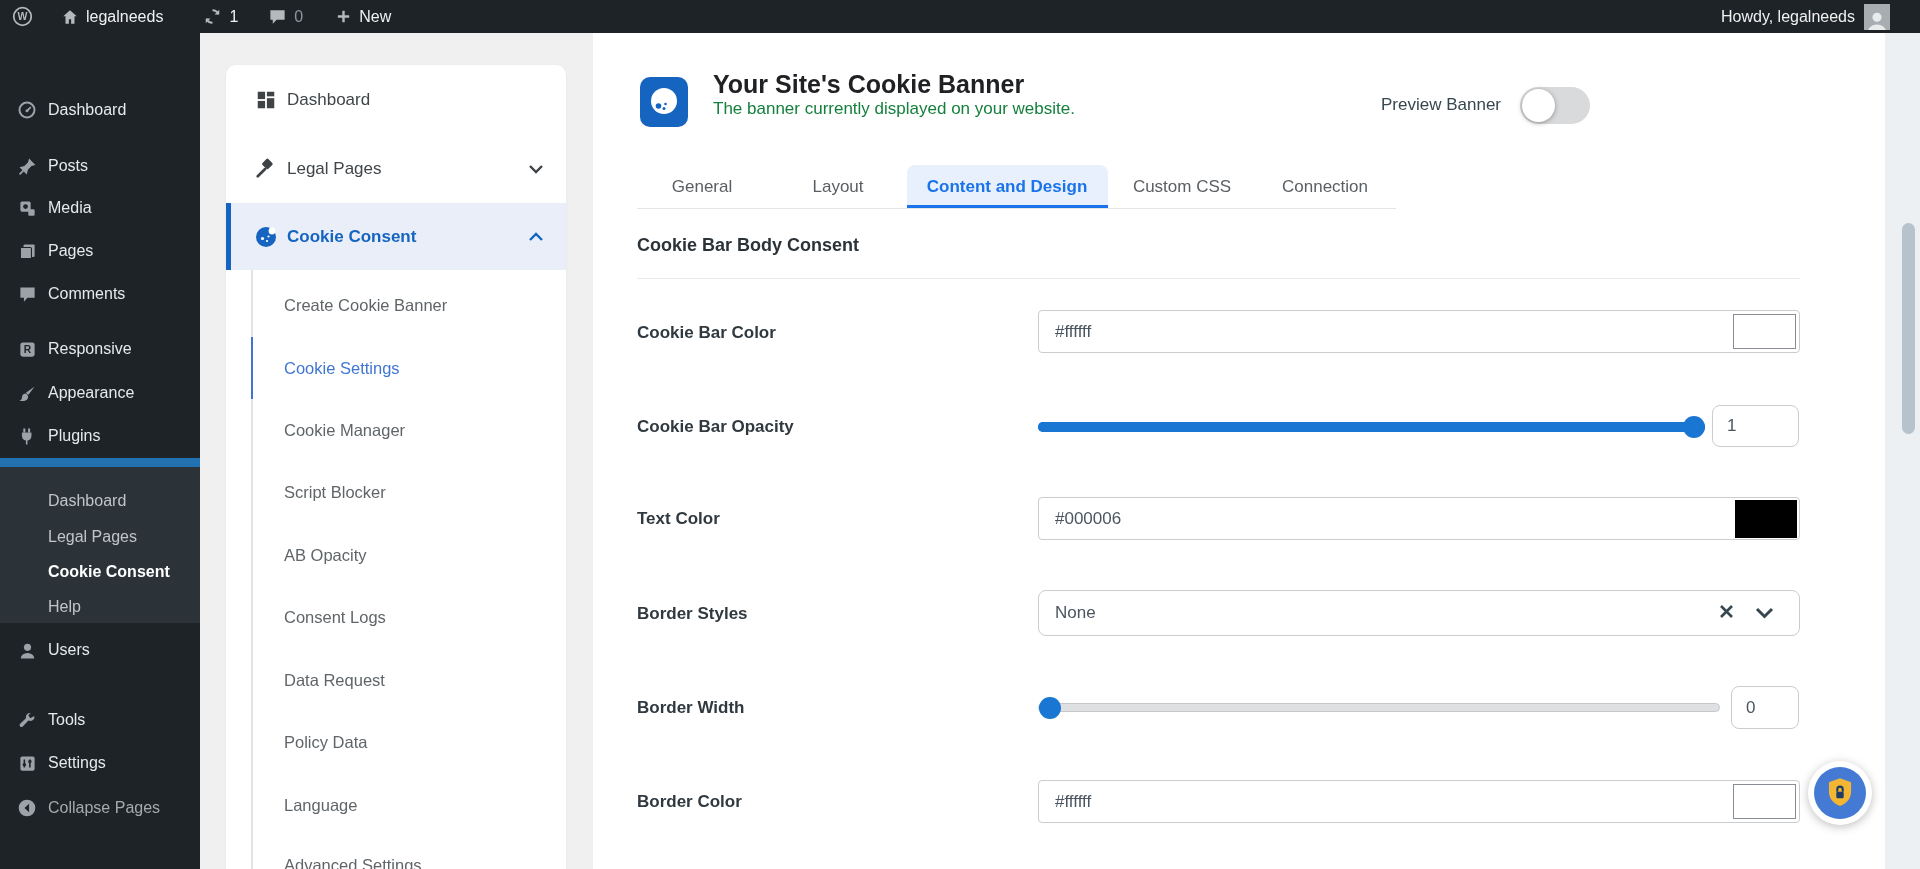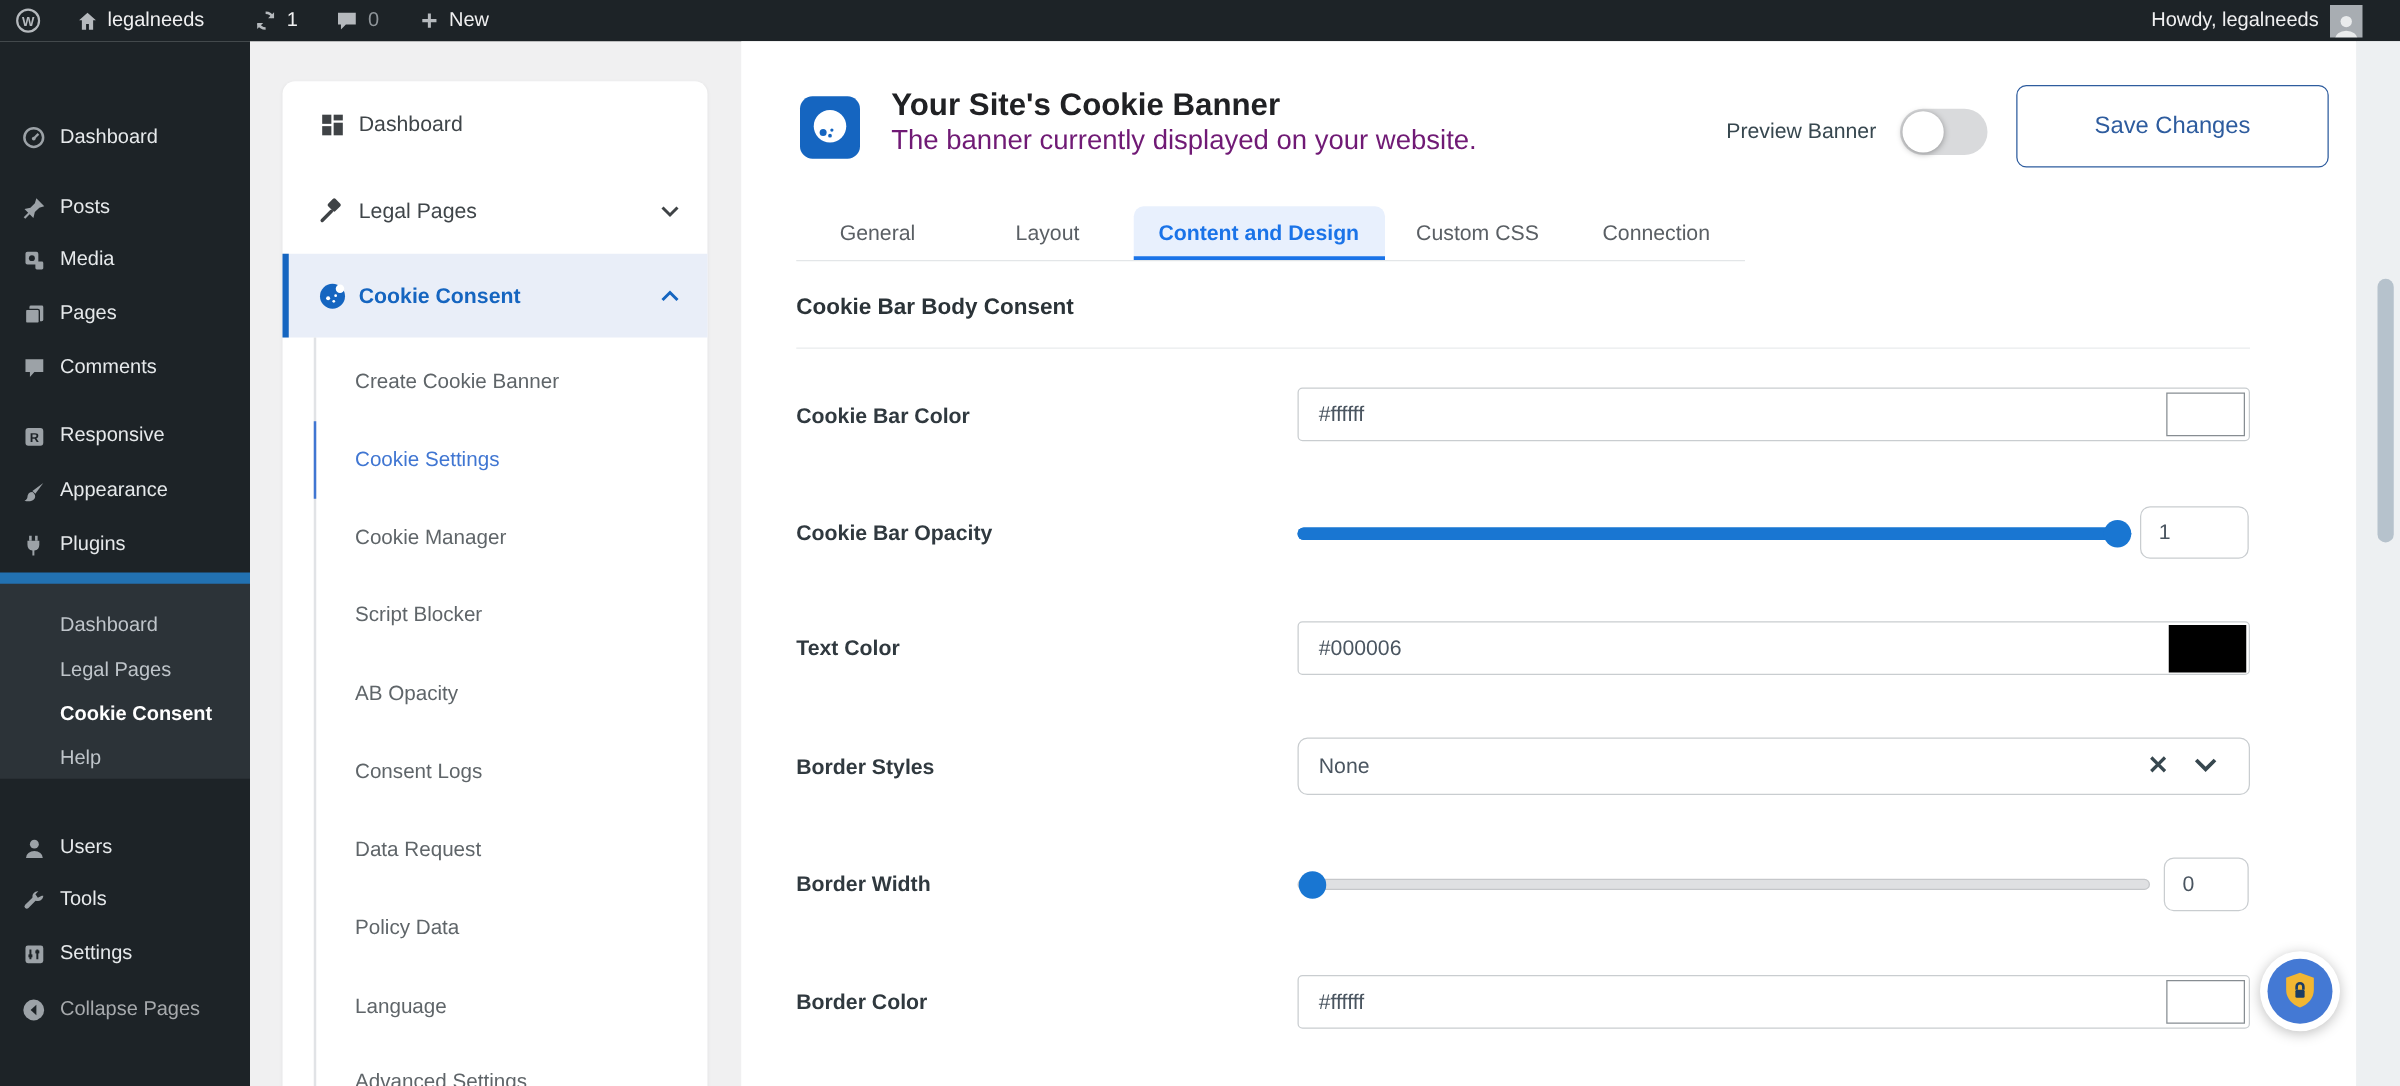--- a/index.html
+++ b/index.html
@@ -49,21 +49,21 @@
   #ps-submenu { position:absolute; left:0; top:205px; width:340px; height:599px;padding-left:43px; }
   #ps-submenu .guide { position:absolute; left:25px; top:0; width:2px; height:599px; background:#e1e3e6; }
   #ps-submenu .guide-active { position:absolute; left:25px; top:67px; width:2px; height:62px; background:#4076d2; }
   .ps-sub { position:absolute; left:58px; font-size:16.5px; color:#5f6569; line-height:20px; cursor:pointer; white-space:nowrap; }
   .ps-sub.active { color:#4076d2; }
 
   
   #main-panel { position:absolute; left:593px; top:33px; width:1292px; height:836px; background:#fff; }
   #cookie-badge { position:absolute; left:47px; top:44px; width:48px; height:50px; background:#1565c0; border-radius:10px; display:flex; align-items:center; justify-content:center; }
   #page-title { position:absolute; left:120px; top:37px; font-size:25px; font-weight:bold; color:#202124; }
-  #page-subtitle { position:absolute; left:120px; top:66px; font-size:22px; color:#701a75; }
+  #page-subtitle { position:absolute; left:120px; top:66px; font-size:17px; color:#15803d; }
   #preview-label { position:absolute; left:788px; top:62px; font-size:17px; color:#37474f; }
   #preview-toggle { position:absolute; left:927px; top:54px; width:70px; height:37px; background:#d9dadc; border-radius:19px; cursor:pointer; }
   #preview-toggle .knob { position:absolute; left:2px; top:2px; width:33px; height:33px; background:#fff; border-radius:50%; box-shadow:0 1px 5px rgba(0,0,0,.35); }
   #save-btn { position:absolute; left:1020px; top:35px; width:250px; height:66px; background:#fff; border:1px solid #2e5c9e; border-radius:8px; font-size:19px; color:#2e5c9e; display:flex; align-items:center; justify-content:center; cursor:pointer; font-family:"Liberation Sans", sans-serif; }
 
   
   .tab { position:absolute; top:132px; height:43px; display:flex; align-items:center; transform:translateX(-50%); font-size:17px; color:#5a5f64; cursor:pointer; white-space:nowrap; }
   #tab-pill { position:absolute; left:314px; top:132px; width:201px; height:43px; background:#e8f0fd; border-radius:8px 8px 0 0; }
   #tab-underline { position:absolute; left:314px; top:172px; width:201px; height:3px; background:#1a73e8; }
   #tabs-border { position:absolute; left:44px; top:175px; width:759px; height:1px; background:#e3e6e8; }
@@ -235,21 +235,21 @@
       <span class="wp-arrow"></span>
     </div>
 
     <div id="wp-submenu">
       <div class="wp-sub" style="top:25px">Dashboard</div>
       <div class="wp-sub" style="top:61px">Legal Pages</div>
       <div class="wp-sub current" style="top:96px">Cookie Consent</div>
       <div class="wp-sub" style="top:131px">Help</div>
     </div>
 
-    <div class="wp-item" style="top:624px">
+    <div class="wp-item" style="top:596px">
       <span class="wicon">
           <svg width="19" height="19" viewBox="0 0 24 24">
             <circle cx="12" cy="8" r="4.5" fill="#9ca2a7"></circle>
             <path d="M3.5 22 a8.5 7 0 0 1 17 0 Z" fill="#9ca2a7"></path>
           </svg>
         </span>
       <span class="wlabel">Users</span>
     </div>
     <div class="wp-item" style="top:666px">
       <span class="wicon">
@@ -351,21 +351,20 @@
           <circle cx="19.5" cy="20" r="1.3" fill="#1565c0"></circle>
         </svg>
     </div>
     <div id="page-title">Your Site's Cookie Banner</div>
     <div id="page-subtitle">The banner currently displayed on your website.</div>
 
     <div id="preview-label">Preview Banner</div>
     <div id="preview-toggle">
         <span class="knob"></span>
       </div>
-    <button id="save-btn">Save Changes</button>
 
     <div id="tab-pill"></div>
     <div id="tabs-border"></div>
     <div class="tab" style="left:109px">General</div>
     <div class="tab" style="left:245px">Layout</div>
     <div class="tab active" style="left:414px">Content and Design</div>
     <div class="tab" style="left:589px">Custom CSS</div>
     <div class="tab" style="left:732px">Connection</div>
     <div id="tab-underline"></div>
 

